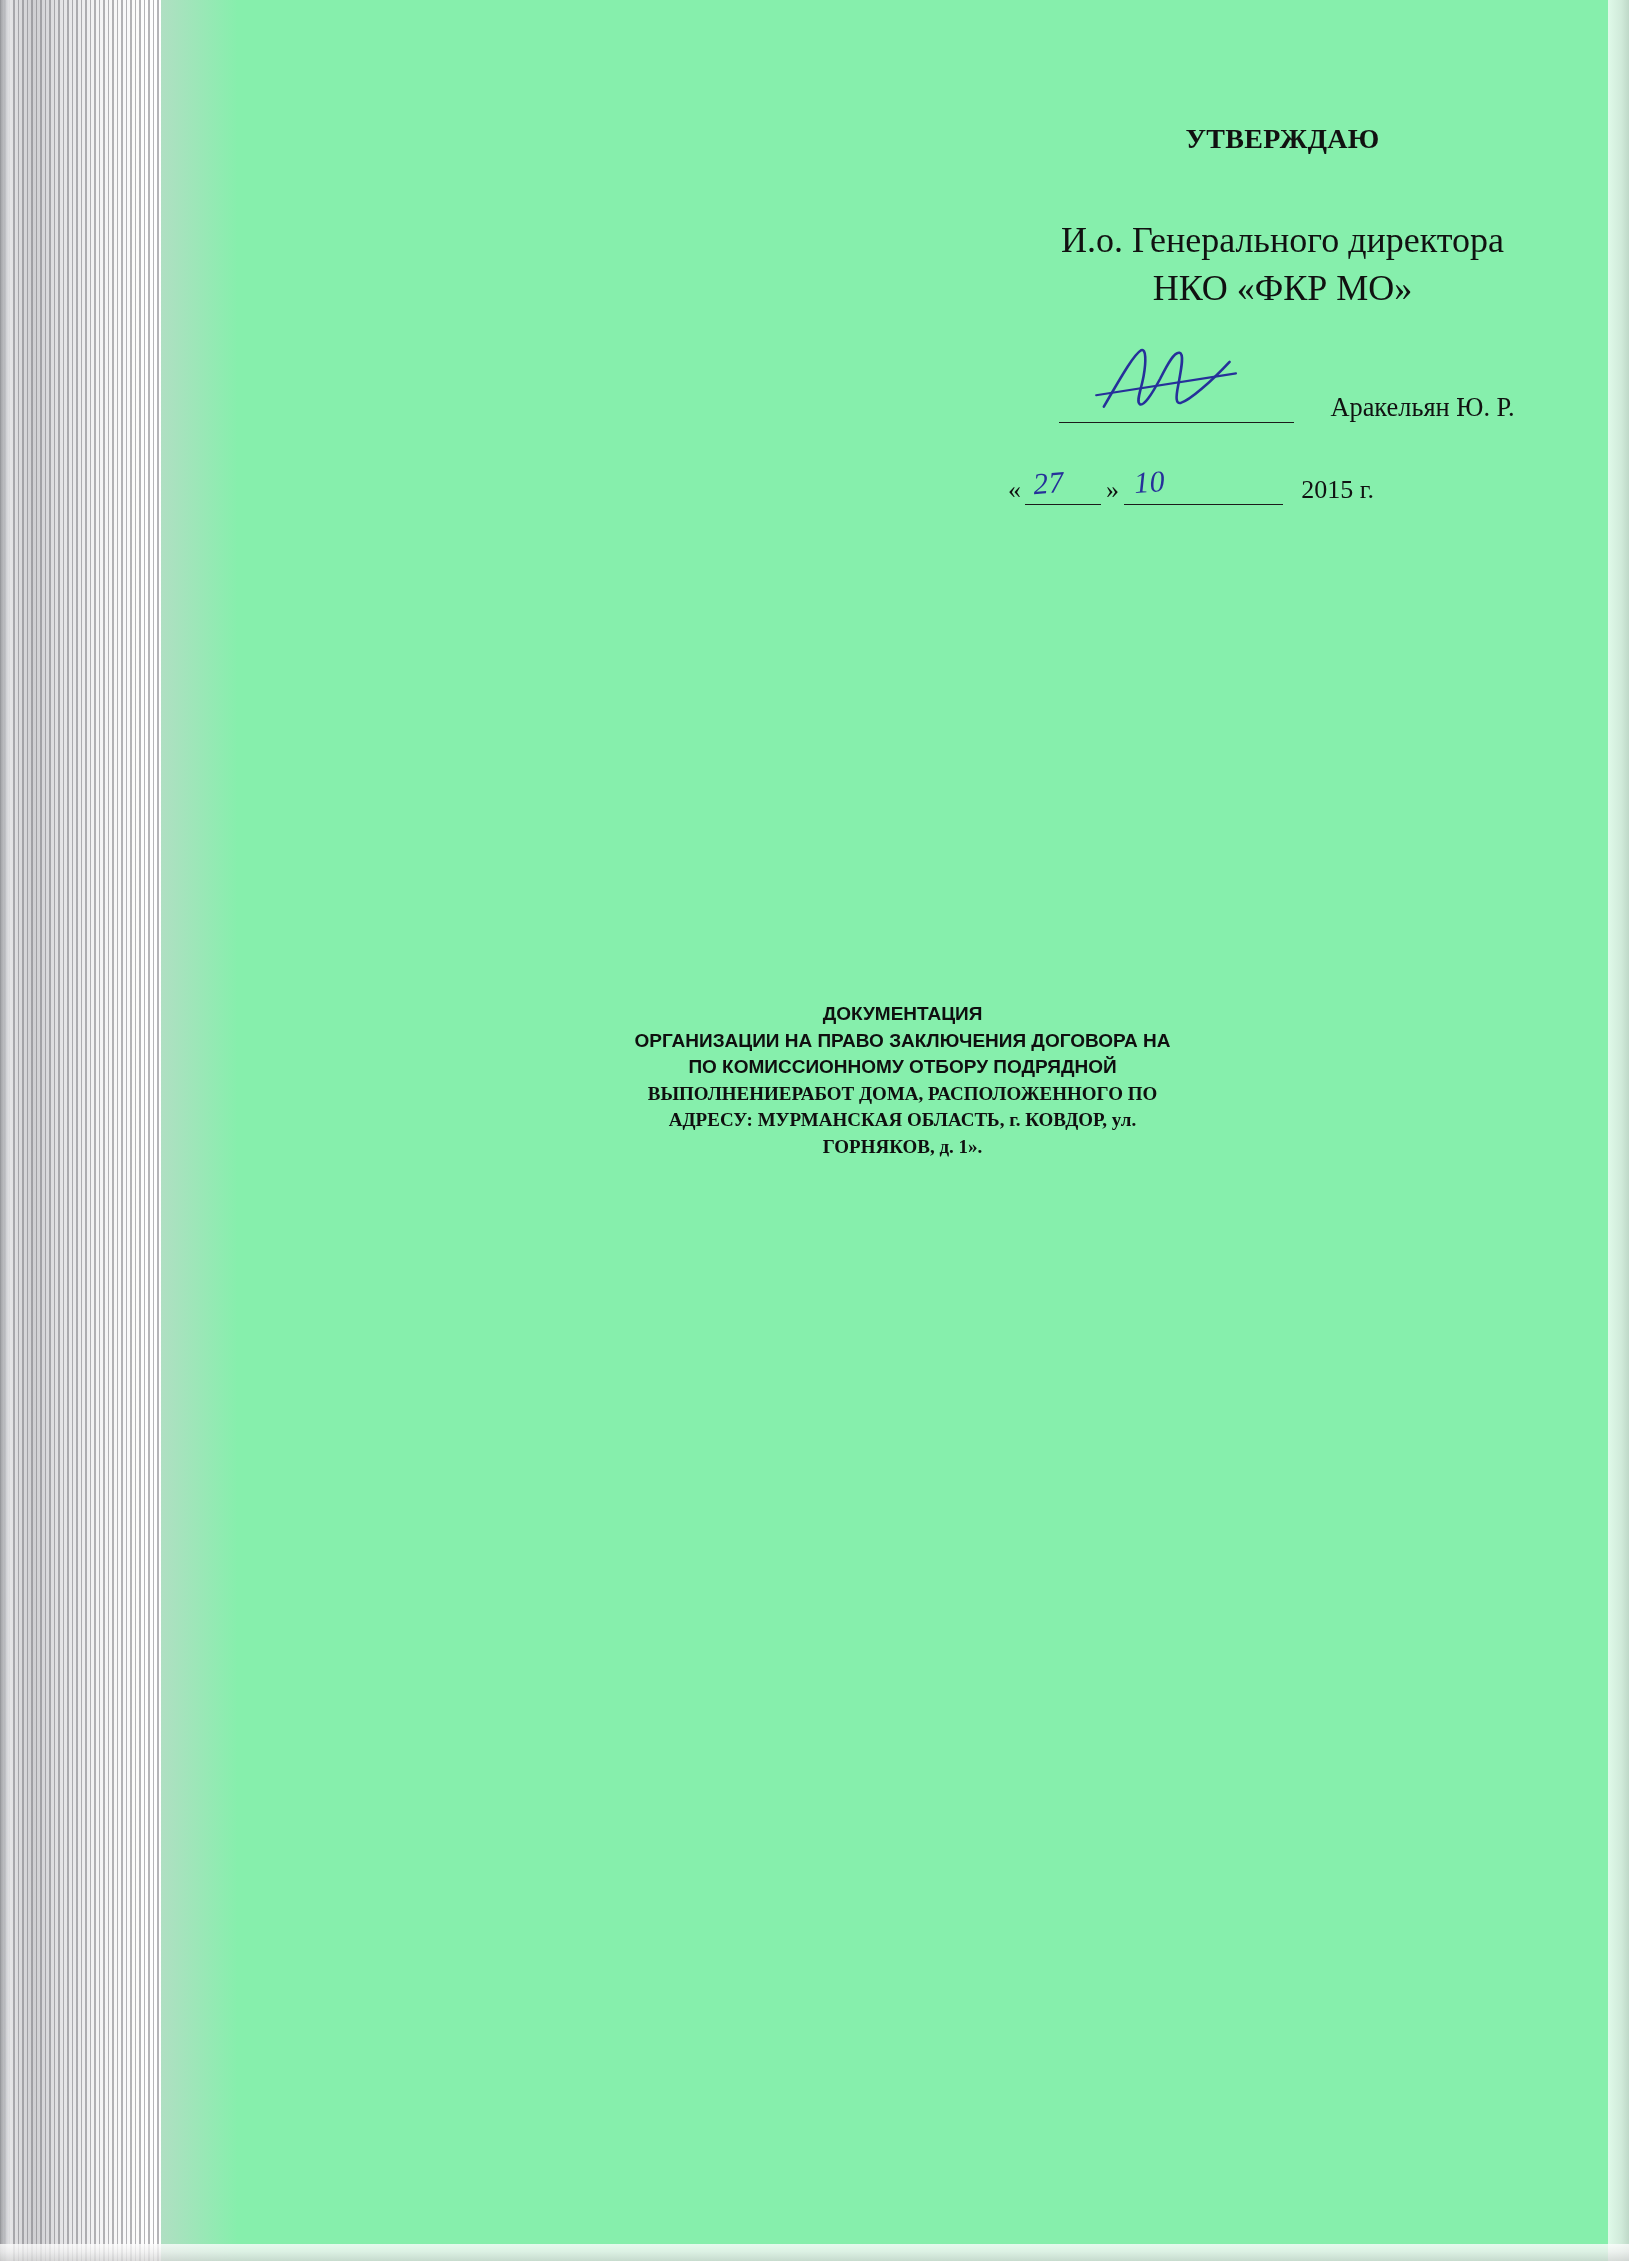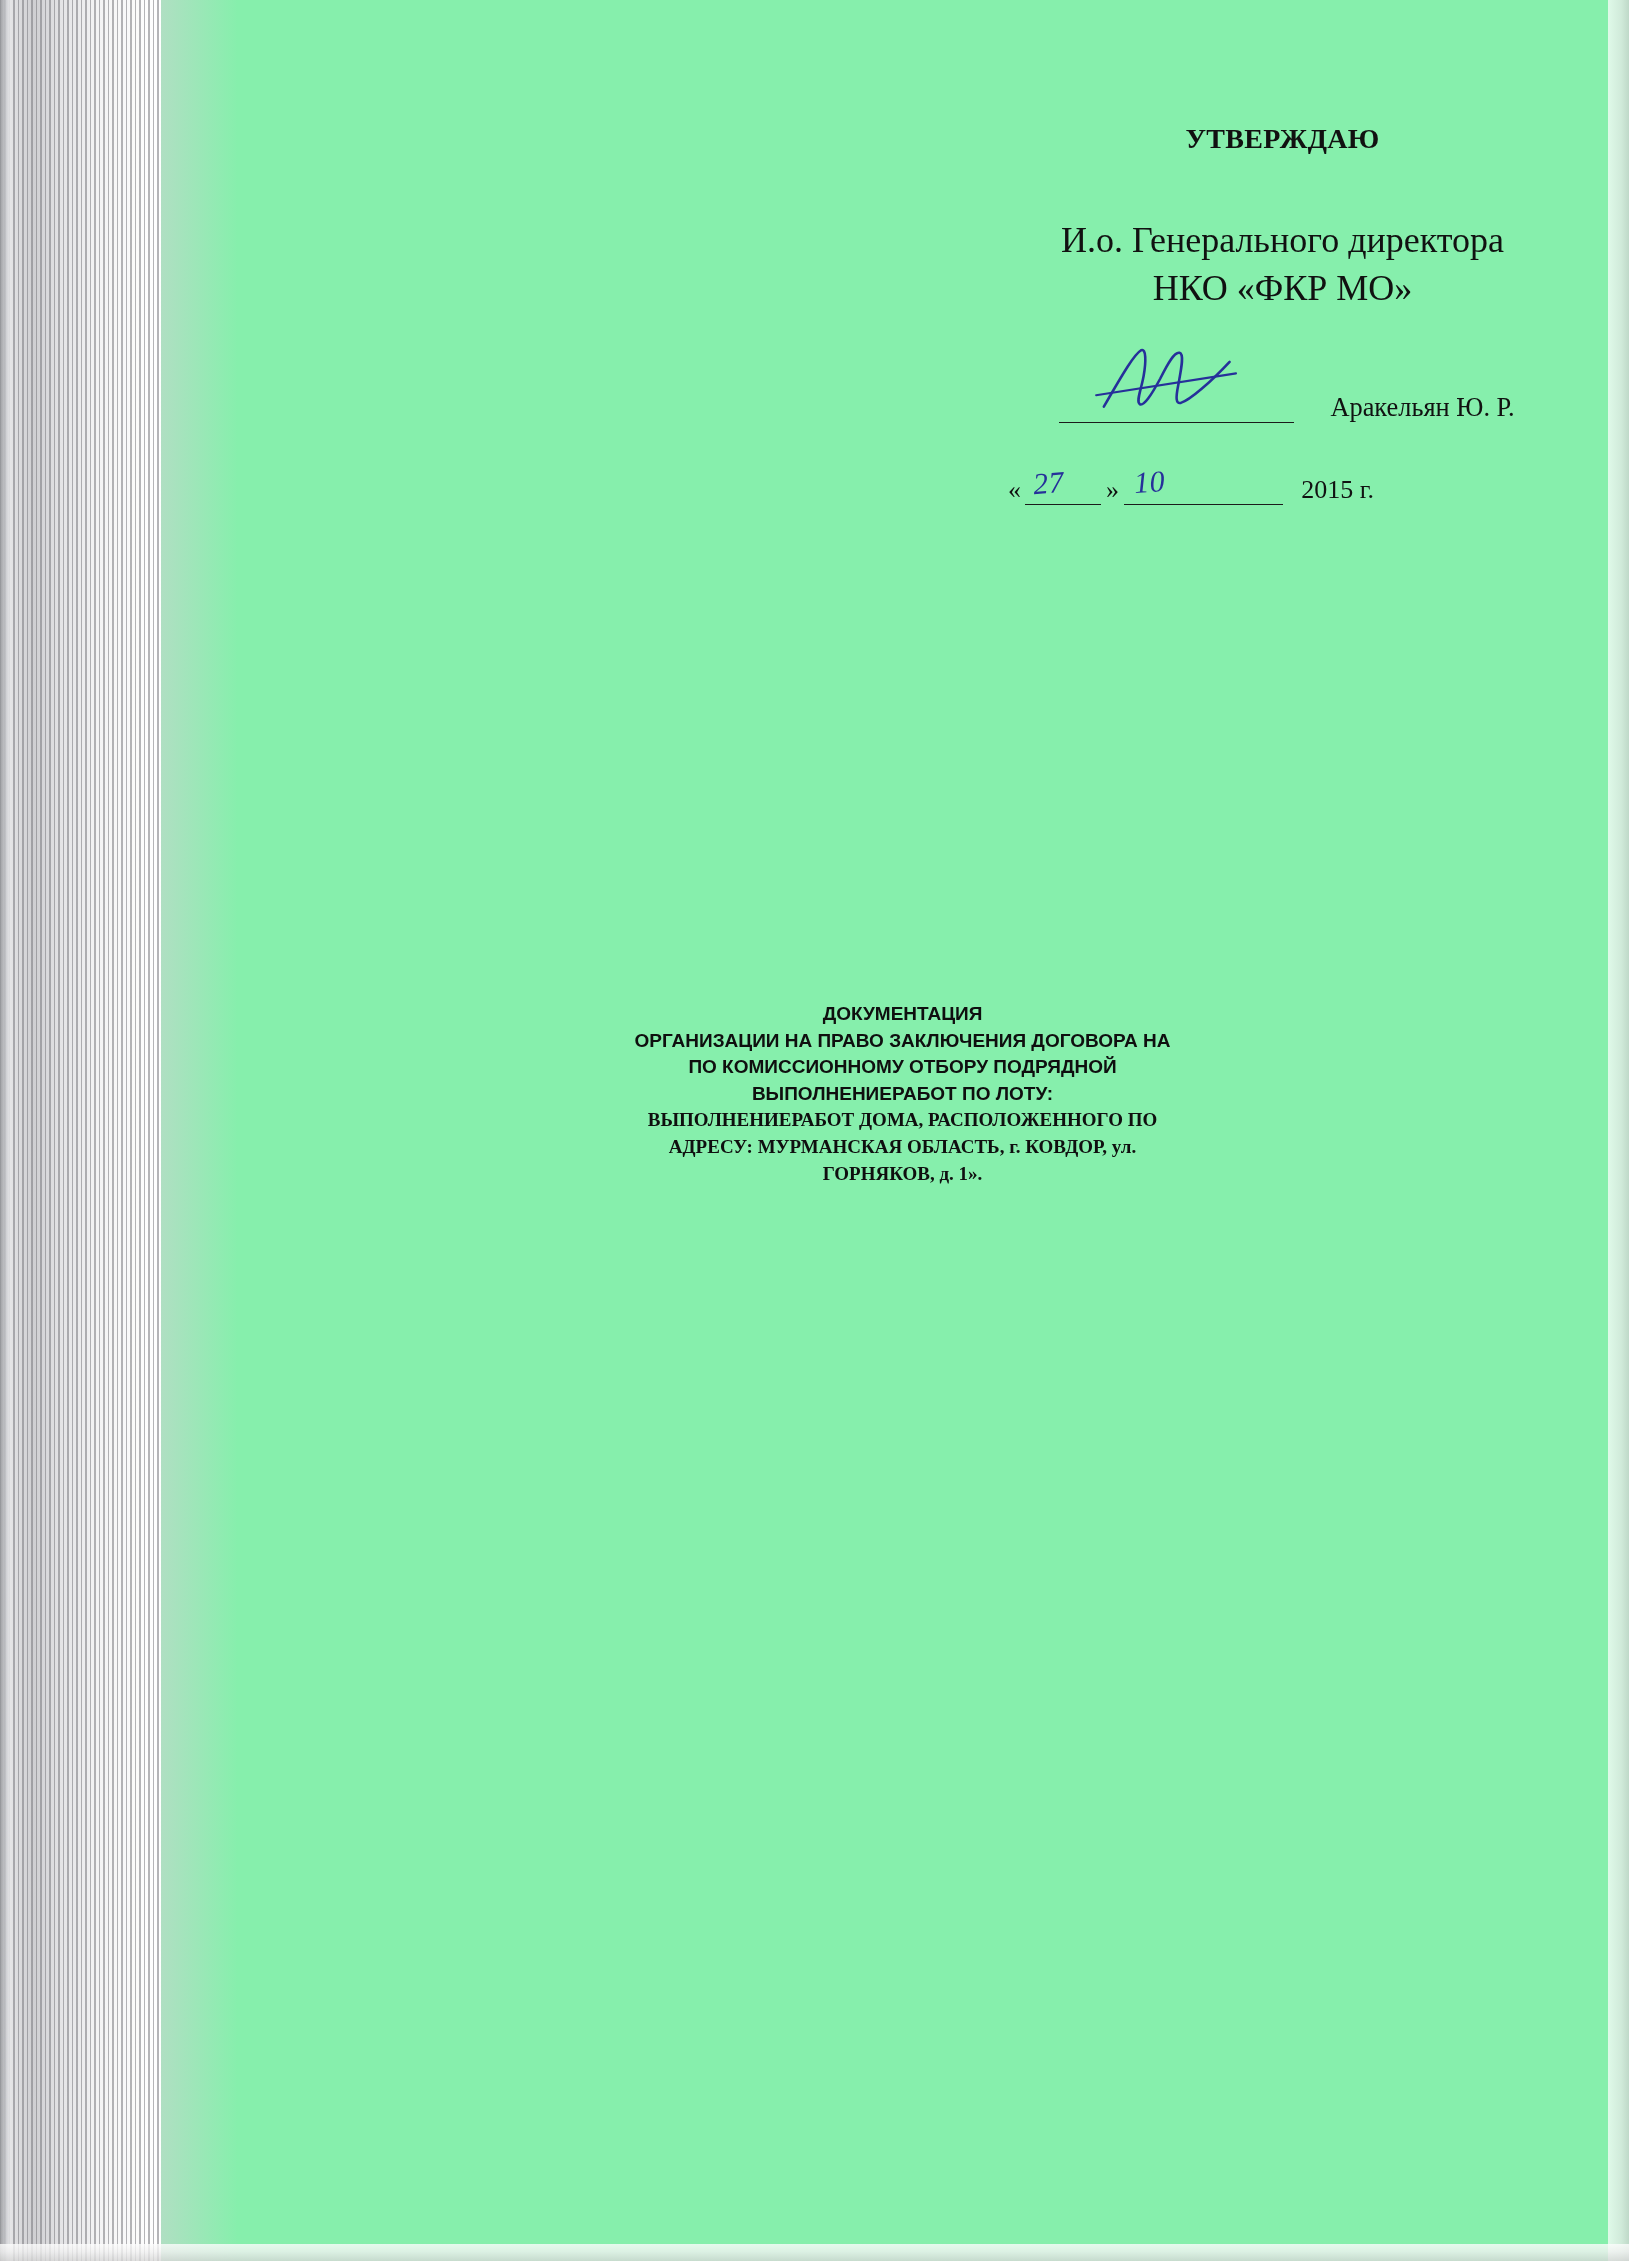--- a/index.html
+++ b/index.html
@@ -245,21 +245,20 @@
 
         <span class="hw hw-day">27</span>
         <span class="hw hw-month">10</span>
       </div>
     </div>
 
     <div class="doc-title">
       <span class="line">ДОКУМЕНТАЦИЯ</span>
       <span class="line">ОРГАНИЗАЦИИ НА ПРАВО ЗАКЛЮЧЕНИЯ ДОГОВОРА НА</span>
       <span class="line">ПО КОМИССИОННОМУ ОТБОРУ ПОДРЯДНОЙ</span>
-      <span class="line">ВЫПОЛНЕНИЕРАБОТ ПО ЛОТУ:</span>
       <span class="line serifish">ВЫПОЛНЕНИЕРАБОТ ДОМА, РАСПОЛОЖЕННОГО ПО</span>
       <span class="line serifish">АДРЕСУ: МУРМАНСКАЯ ОБЛАСТЬ, г. КОВДОР, ул.</span>
       <span class="line serifish">ГОРНЯКОВ, д. 1».</span>
     </div>
 
 
   </div>
 </div>
 
 

